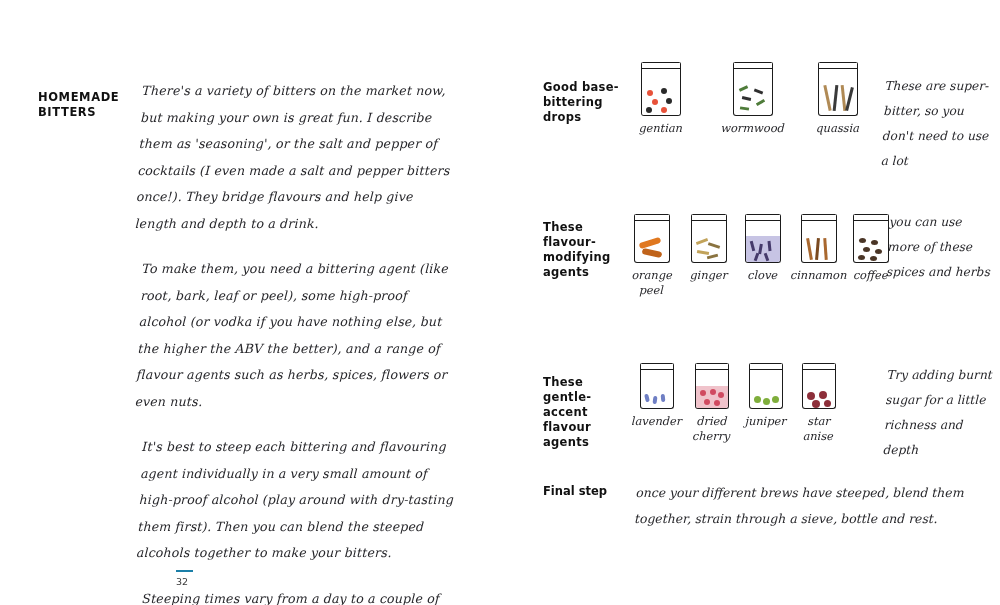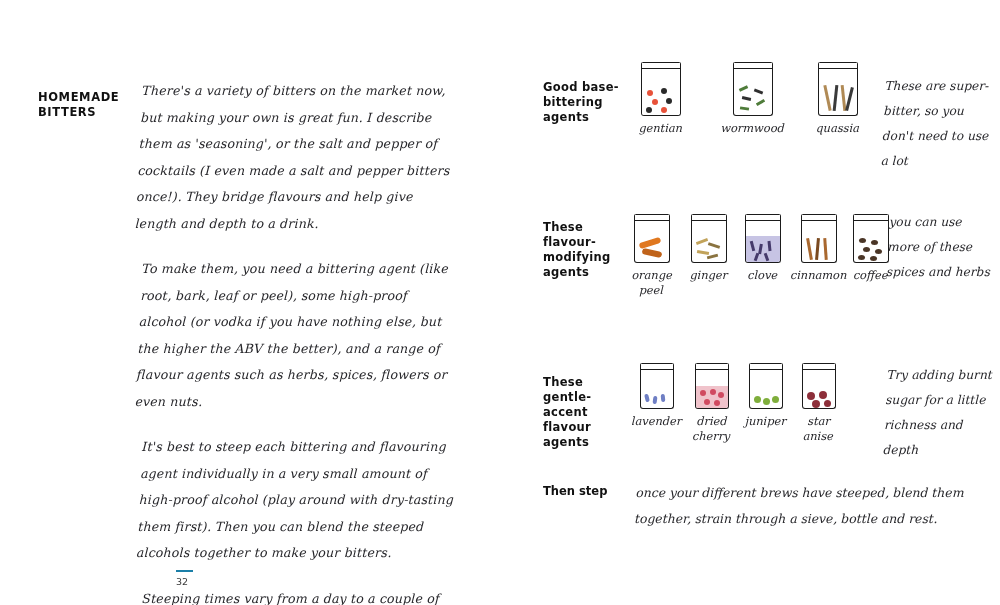--- a/index.html
+++ b/index.html
@@ -193,21 +193,21 @@
     </div>
 
     <div class="folio folio-left">
       <div class="rule"></div>
       <span>32</span>
     </div>
   </div>
 
   <div class="page-right">
 
-    <div class="row-label" style="left:43px; top:80px;">Good base-bittering agents</div>
+    <div class="row-label" style="left:43px; top:80px;">Good base-bittering drops</div>
 
     <div class="jar-row">
 
       <div class="jar-item" style="left:128px; top:62px; width:66px;">
         <div class="jar" style="width:38px;height:53px;">
           <div class="lid"></div>
           <div class="fill" style="height:30px;background:#ffffff;">
             <span class="speck" style="left:5px;top:5px;width:6px;height:6px;background:#e8523a;"></span>
             <span class="speck" style="left:19px;top:3px;width:6px;height:6px;background:#2a2a2a;"></span>
             <span class="speck" style="left:10px;top:14px;width:6px;height:6px;background:#e8523a;"></span>
@@ -372,18 +372,18 @@
             <span class="speck" style="left:9px;top:12px;width:8px;height:8px;background:#8d2f3a;"></span>
             <span class="speck" style="left:21px;top:12px;width:7px;height:7px;background:#8d2f3a;"></span>
           </div>
         </div>
         <div class="jar-caption">star anise</div>
       </div>
     </div>
 
     <div class="note" style="left:388px; top:363px;">Try adding burnt sugar for a little richness and depth</div>
 
-    <div class="final-label">Then step</div>
+    <div class="final-label">Final step</div>
     <div class="final-text">once your different brews have steeped, blend them together, strain through a sieve, bottle and rest.</div>
 
   </div>
 
 </div>
 
 </body></html>

